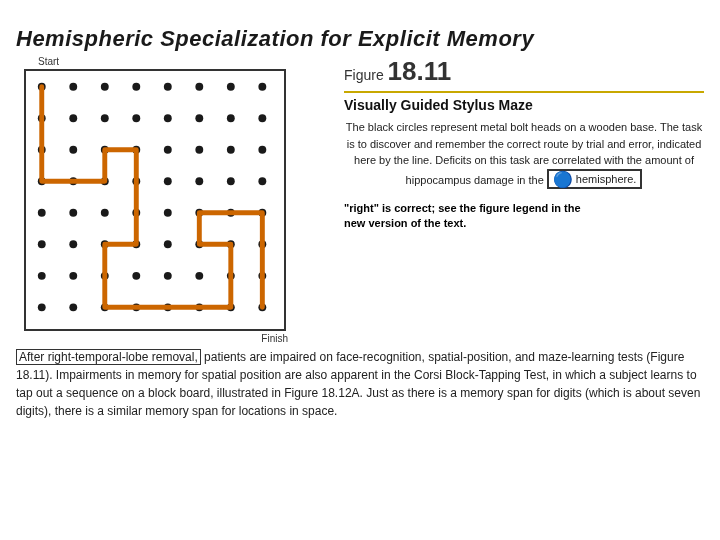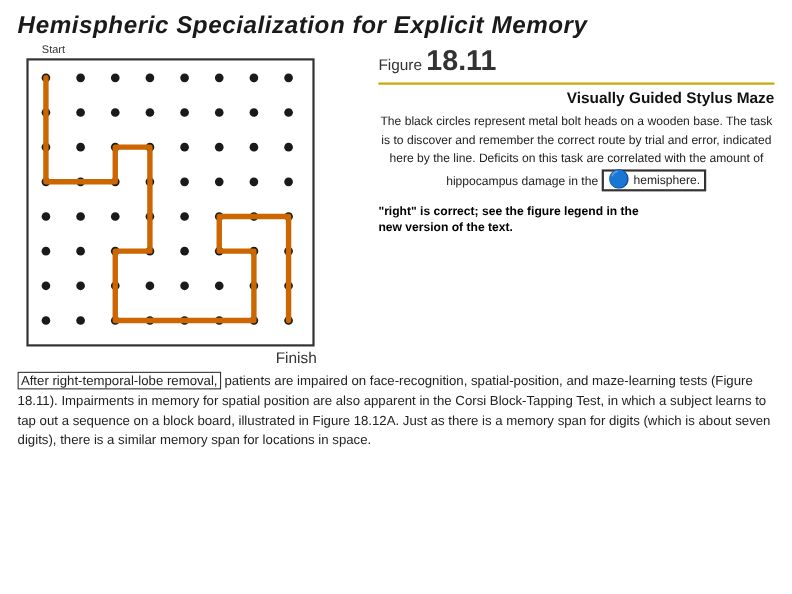--- a/index.html
+++ b/index.html
@@ -21,20 +21,21 @@
     }
 
     
     .header-title {
       font-size: 22px;
       font-weight: bold;
       color: #1a1a1a;
       font-style: italic;
       letter-spacing: 0.5px;
       margin-bottom: 2px;
+      margin-top: 16px;
     }
     .header-subtitle {
       font-size: 14px;
       font-weight: bold;
       color: #cc0000;
       margin-bottom: 6px;
     }
 
     
     .main-content {
@@ -66,21 +67,21 @@
       margin-left: 8px;
     }
 
     .maze-grid {
       position: absolute;
       top: 0; left: 0;
       width: 100%; height: 100%;
     }
 
     .maze-label-finish {
-      font-size: 14px;
+      font-size: 10px;
       color: #333;
       text-align: right;
       margin-right: 8px;
       margin-top: 2px;
     }
 
     
     .right-panel {
       flex: 1;
       padding-top: 0;
@@ -101,21 +102,20 @@
     .figure-number span.fig-num {
       font-size: 26px;
       font-weight: bold;
     }
 
     .figure-title {
       font-size: 14px;
       font-weight: bold;
       color: #111;
       margin-bottom: 6px;
-      text-align: right;
     }
 
     .figure-desc {
       font-size: 11px;
       line-height: 1.5;
       color: #222;
       text-align: center;
     }
 
     .highlight-box {

